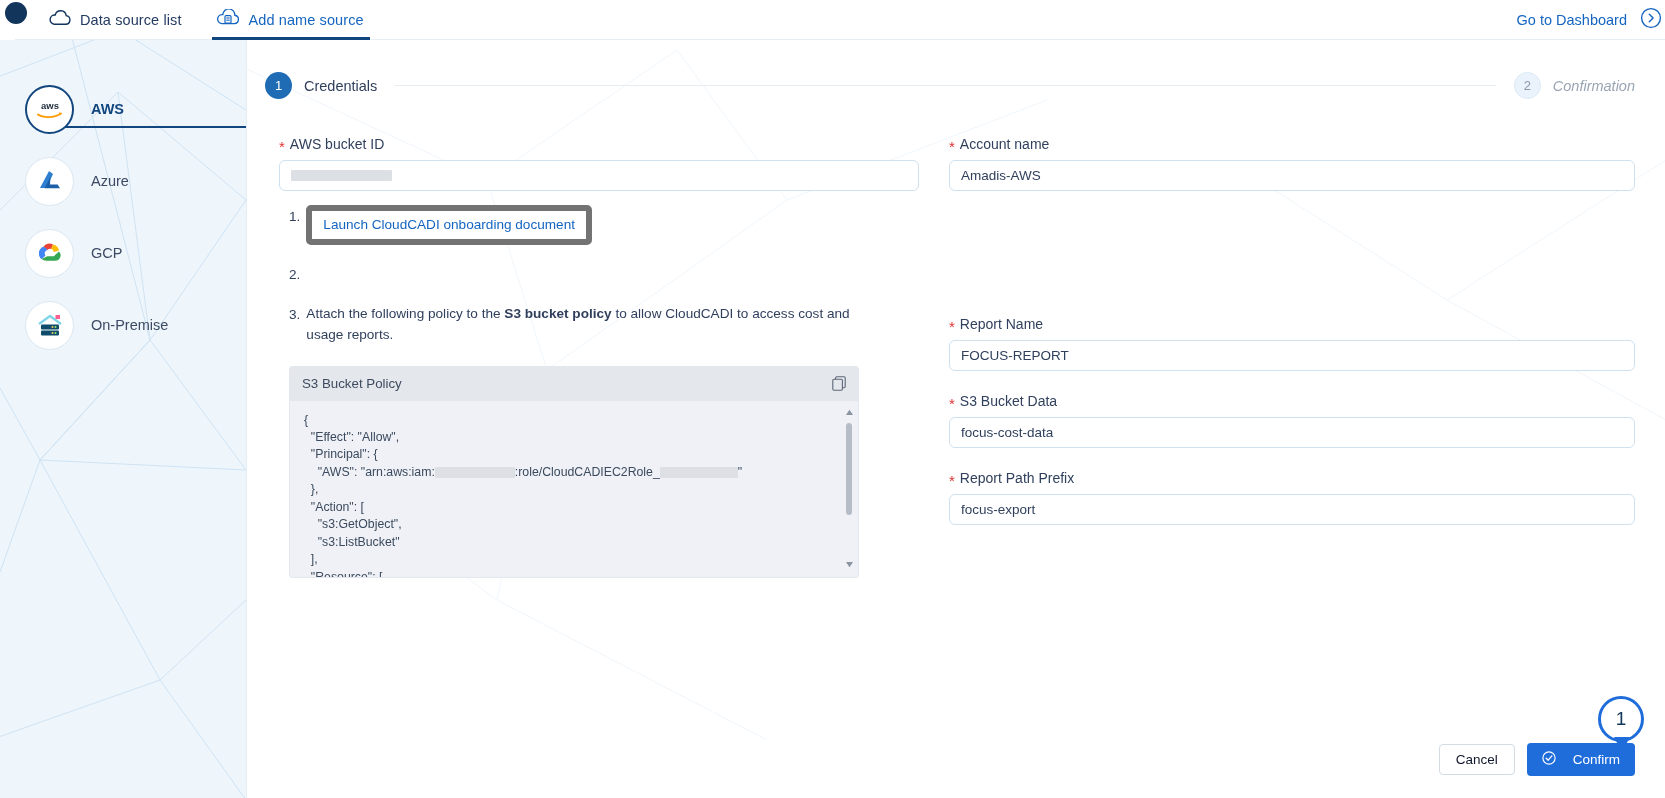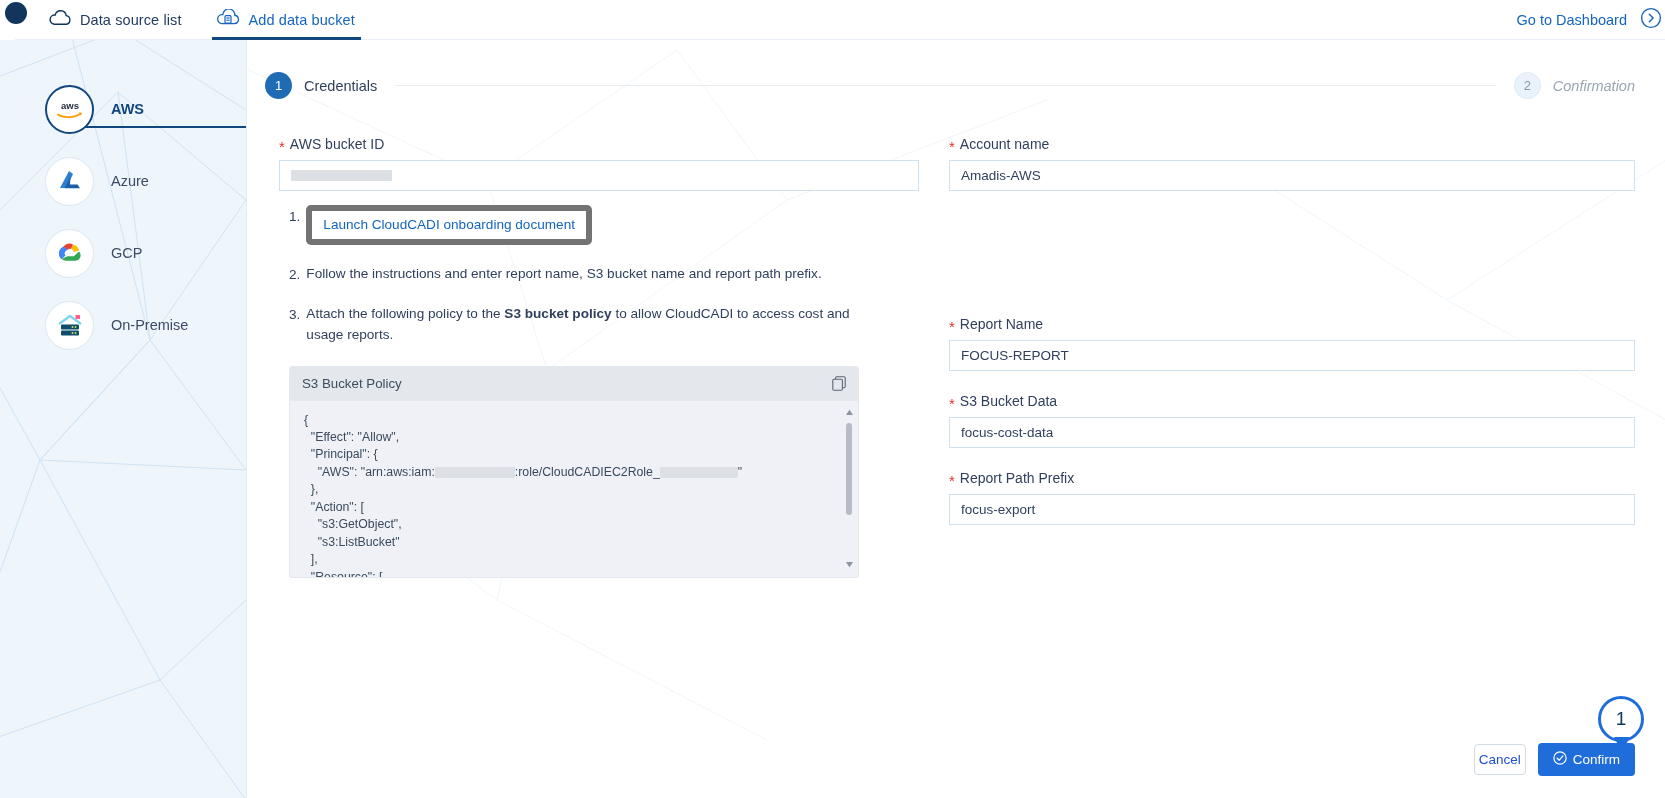--- a/index.html
+++ b/index.html
@@ -63,21 +63,21 @@
     flex: 0 0 246px;
     padding-top: 33px;
   }
   .sidebar svg.netlines {
     position: absolute; inset: 0; width: 246px; height: 758px;
     pointer-events: none;
   }
   .side-item {
     position: relative;
     display: flex; align-items: center; gap: 17px;
-    padding-left: 45px;
+    padding-left: 25px;
     height: 72px;
     margin-bottom: 0;
     cursor: pointer;
   }
   .side-icon {
     width: 49px; height: 49px; border-radius: 50%;
     background: #ffffff;
     border: 1px solid #dbe7f2;
     display: flex; align-items: center; justify-content: center;
     flex: 0 0 49px;
@@ -132,21 +132,21 @@
   .col-right { flex: 1 1 auto; position: relative; }
 
   .field { margin-bottom: 14px; }
   .field-label {
     font-size: 14px; color: #2f3f5c; margin-bottom: 8px;
     display: flex; align-items: center; gap: 5px;
   }
   .req { color: #e03131; font-size: 15px; line-height: 1; position: relative; top: 2px; }
   .input {
     width: 100%; height: 31px;
-    border: 1px solid #cfe0ee; border-radius: 0;
+    border: 1px solid #cfe0ee; border-radius: 6px;
     background: #fff;
     display: flex; align-items: center;
     padding: 0 11px;
     font-size: 13.5px; color: #2f3f5c;
   }
   .redact {
     display: inline-block; height: 11px; width: 101px;
     background: #dcdfe3; border-radius: 1px;
   }
 
@@ -224,27 +224,27 @@
     background: #b6bdc7; cursor: pointer;
   }
 
   
   .footer {
     position: absolute; right: 30px; bottom: 22px;
     display: flex; align-items: center; gap: 12px;
   }
   .btn-cancel {
     border: 1px solid #d3dbe4; border-radius: 4px; background: #fff;
-    color: #1d4ed8; font-size: 13.5px; padding: 7px 4px; cursor: pointer;
+    color: #0f172a; font-size: 13.5px; padding: 7px 16px; cursor: pointer;
     font-family: "Liberation Sans", sans-serif;
   }
   .btn-confirm {
     border: none; border-radius: 4px; background: #1f6ddb;
     color: #fff; font-size: 13.5px; padding: 8px 15px; cursor: pointer;
-    display: flex; align-items: center; gap: 6px;
+    display: flex; align-items: center; gap: 17px;
     font-family: "Liberation Sans", sans-serif;
   }
 
   
   .callout {
     position: absolute; right: 21px; bottom: 56px;
     width: 46px; height: 46px; border-radius: 50%;
     background: #ffffff; border: 3px solid #1f6ddb;
     display: flex; align-items: center; justify-content: center;
     font-size: 19px; color: #12355b;
@@ -275,21 +275,21 @@
 
   <div class="nav-tab active">
     <span class="nav-tab-icon">
       <svg width="24" height="18" viewBox="0 0 24 18">
         <path d="M5.6 14.6h12.8a4.2 4.2 0 0 0 .4-8.35A5.5 5.5 0 0 0 6.8 5.6 4.5 4.5 0 0 0 5.6 14.6z" fill="none" stroke="#1565c0" stroke-width="1.3"></path>
         <rect x="9" y="6.6" width="6" height="7.6" rx="1" fill="none" stroke="#1565c0" stroke-width="1.2"></rect>
         <line x1="10.3" y1="9" x2="13.7" y2="9" stroke="#1565c0" stroke-width="1.1"></line>
         <line x1="10.3" y1="11.2" x2="13.7" y2="11.2" stroke="#1565c0" stroke-width="1.1"></line>
       </svg>
     </span>
-    <span class="nav-tab-label">Add data bucket</span>
+    <span class="nav-tab-label">Add name source</span>
   </div>
 
   <div class="nav-right">
     <span class="nav-right-label">Go to Dashboard</span>
     <span>
       <svg width="22" height="22" viewBox="0 0 22 22">
         <circle cx="11" cy="11" r="9.4" fill="none" stroke="#1565c0" stroke-width="1.4"></circle>
         <path d="M9.3 7.3 13.1 11l-3.8 3.7" fill="none" stroke="#1565c0" stroke-width="1.5" stroke-linecap="round" stroke-linejoin="round"></path>
       </svg>
     </span>
@@ -408,21 +408,20 @@
         </div>
 
 
         <div class="steps-list">
           <div class="inst">
             <span class="num">1.</span>
             <button class="launch-btn">Launch CloudCADI onboarding document</button>
           </div>
           <div class="inst">
             <span class="num">2.</span>
-            <span class="inst-text">Follow the instructions and enter report name, S3 bucket name and report path prefix.</span>
           </div>
           <div class="inst">
             <span class="num">3.</span>
             <span class="inst-text"><span>Attach the following policy to the </span><b>S3 bucket policy</b><span> to allow CloudCADI to access cost and usage reports.</span></span>
           </div>
         </div>
 
         <div class="code-card">
           <div class="code-head">
             <span class="code-title">S3 Bucket Policy</span>

